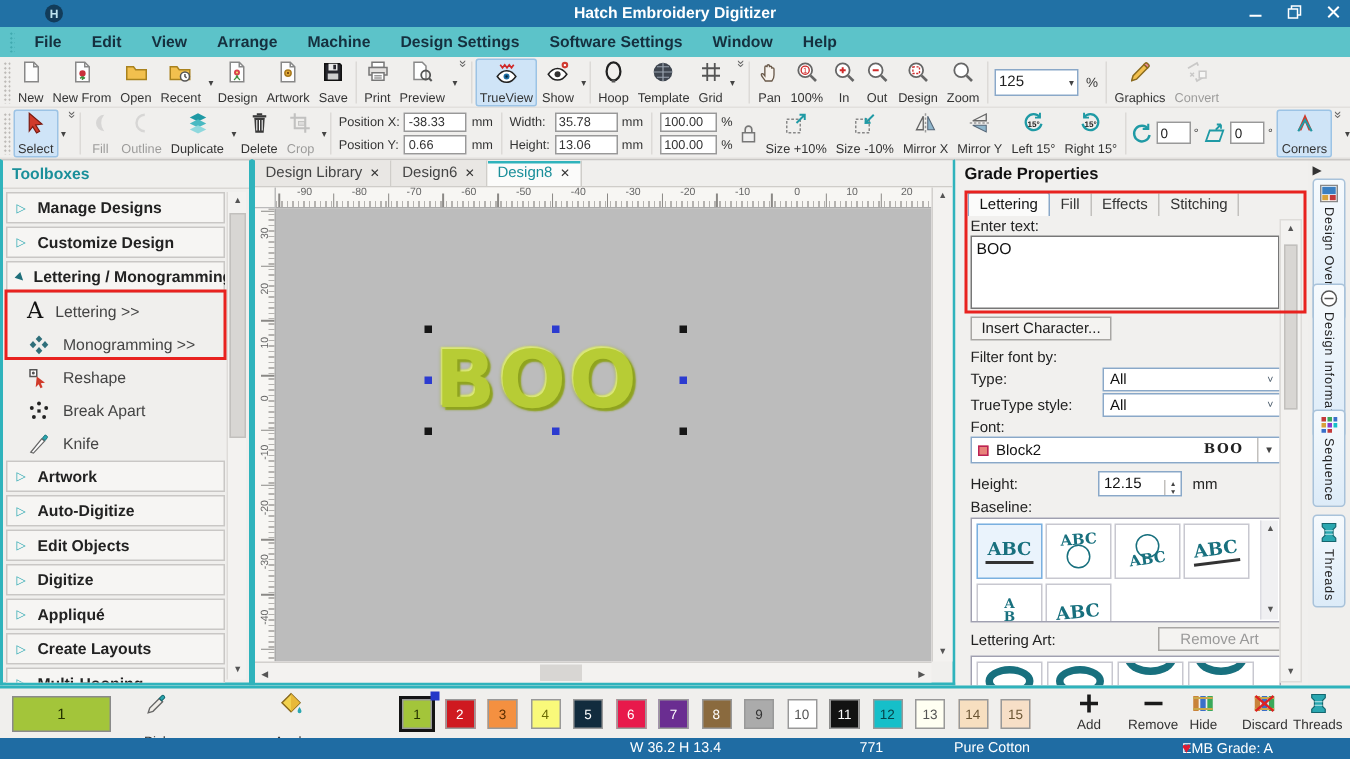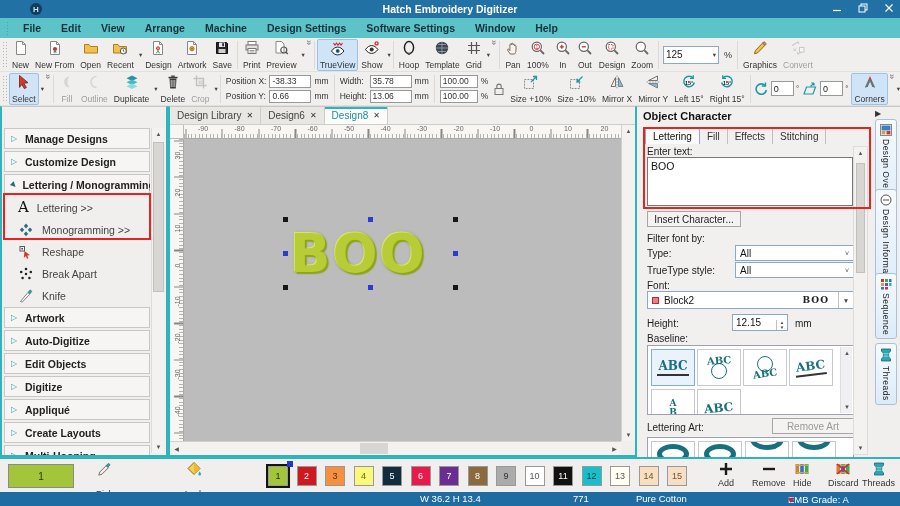--- a/index.html
+++ b/index.html
@@ -671,20 +671,21 @@
     <span class="tblbl">Corners</span>
         </span>
   </div>
   <span class="chev">»</span>
   <span class="dd">▾</span>
 </div>
 
 <div id="main">
 
   <div id="sidebar">
+    <div id="tbx-header">Toolboxes</div>
     <div id="tbx-list">
           <div class="tbx-sec">
             <span class="arr">▷</span>
             <span class="slbl">Manage Designs</span>
           </div>
           <div class="tbx-sec">
             <span class="arr">▷</span>
             <span class="slbl">Customize Design</span>
           </div>
           <div class="tbx-sec">
@@ -827,21 +828,21 @@
       <span class="scr-arr" style="bottom:0">▼</span>
     </div>
     <div id="hscroll">
       <span class="scr-arr" style="left:0;top:1px;height:11px;">◀</span>
       <div class="thumb"></div>
       <span class="scr-arr" style="right:0;left:auto;top:1px;height:11px;">▶</span>
     </div>
   </div>
 
   <div id="oppanel">
-    <div id="op-title">Object Character</div>
+    <div id="op-title">Grade Properties</div>
     <div id="op-tabs">
           <div class="optab active">Lettering</div>
           <div class="optab">Fill</div>
           <div class="optab">Effects</div>
           <div class="optab">Stitching</div>
         </div>
     <span class="oplab" style="top:39px">Enter text:</span>
     <div id="op-textarea">BOO</div>
     <div class="opbtn" style="left:10px;top:104px;width:94px;text-align:right;">Insert Character...</div>
     <span class="oplab" style="top:126px">Filter font by:</span>

